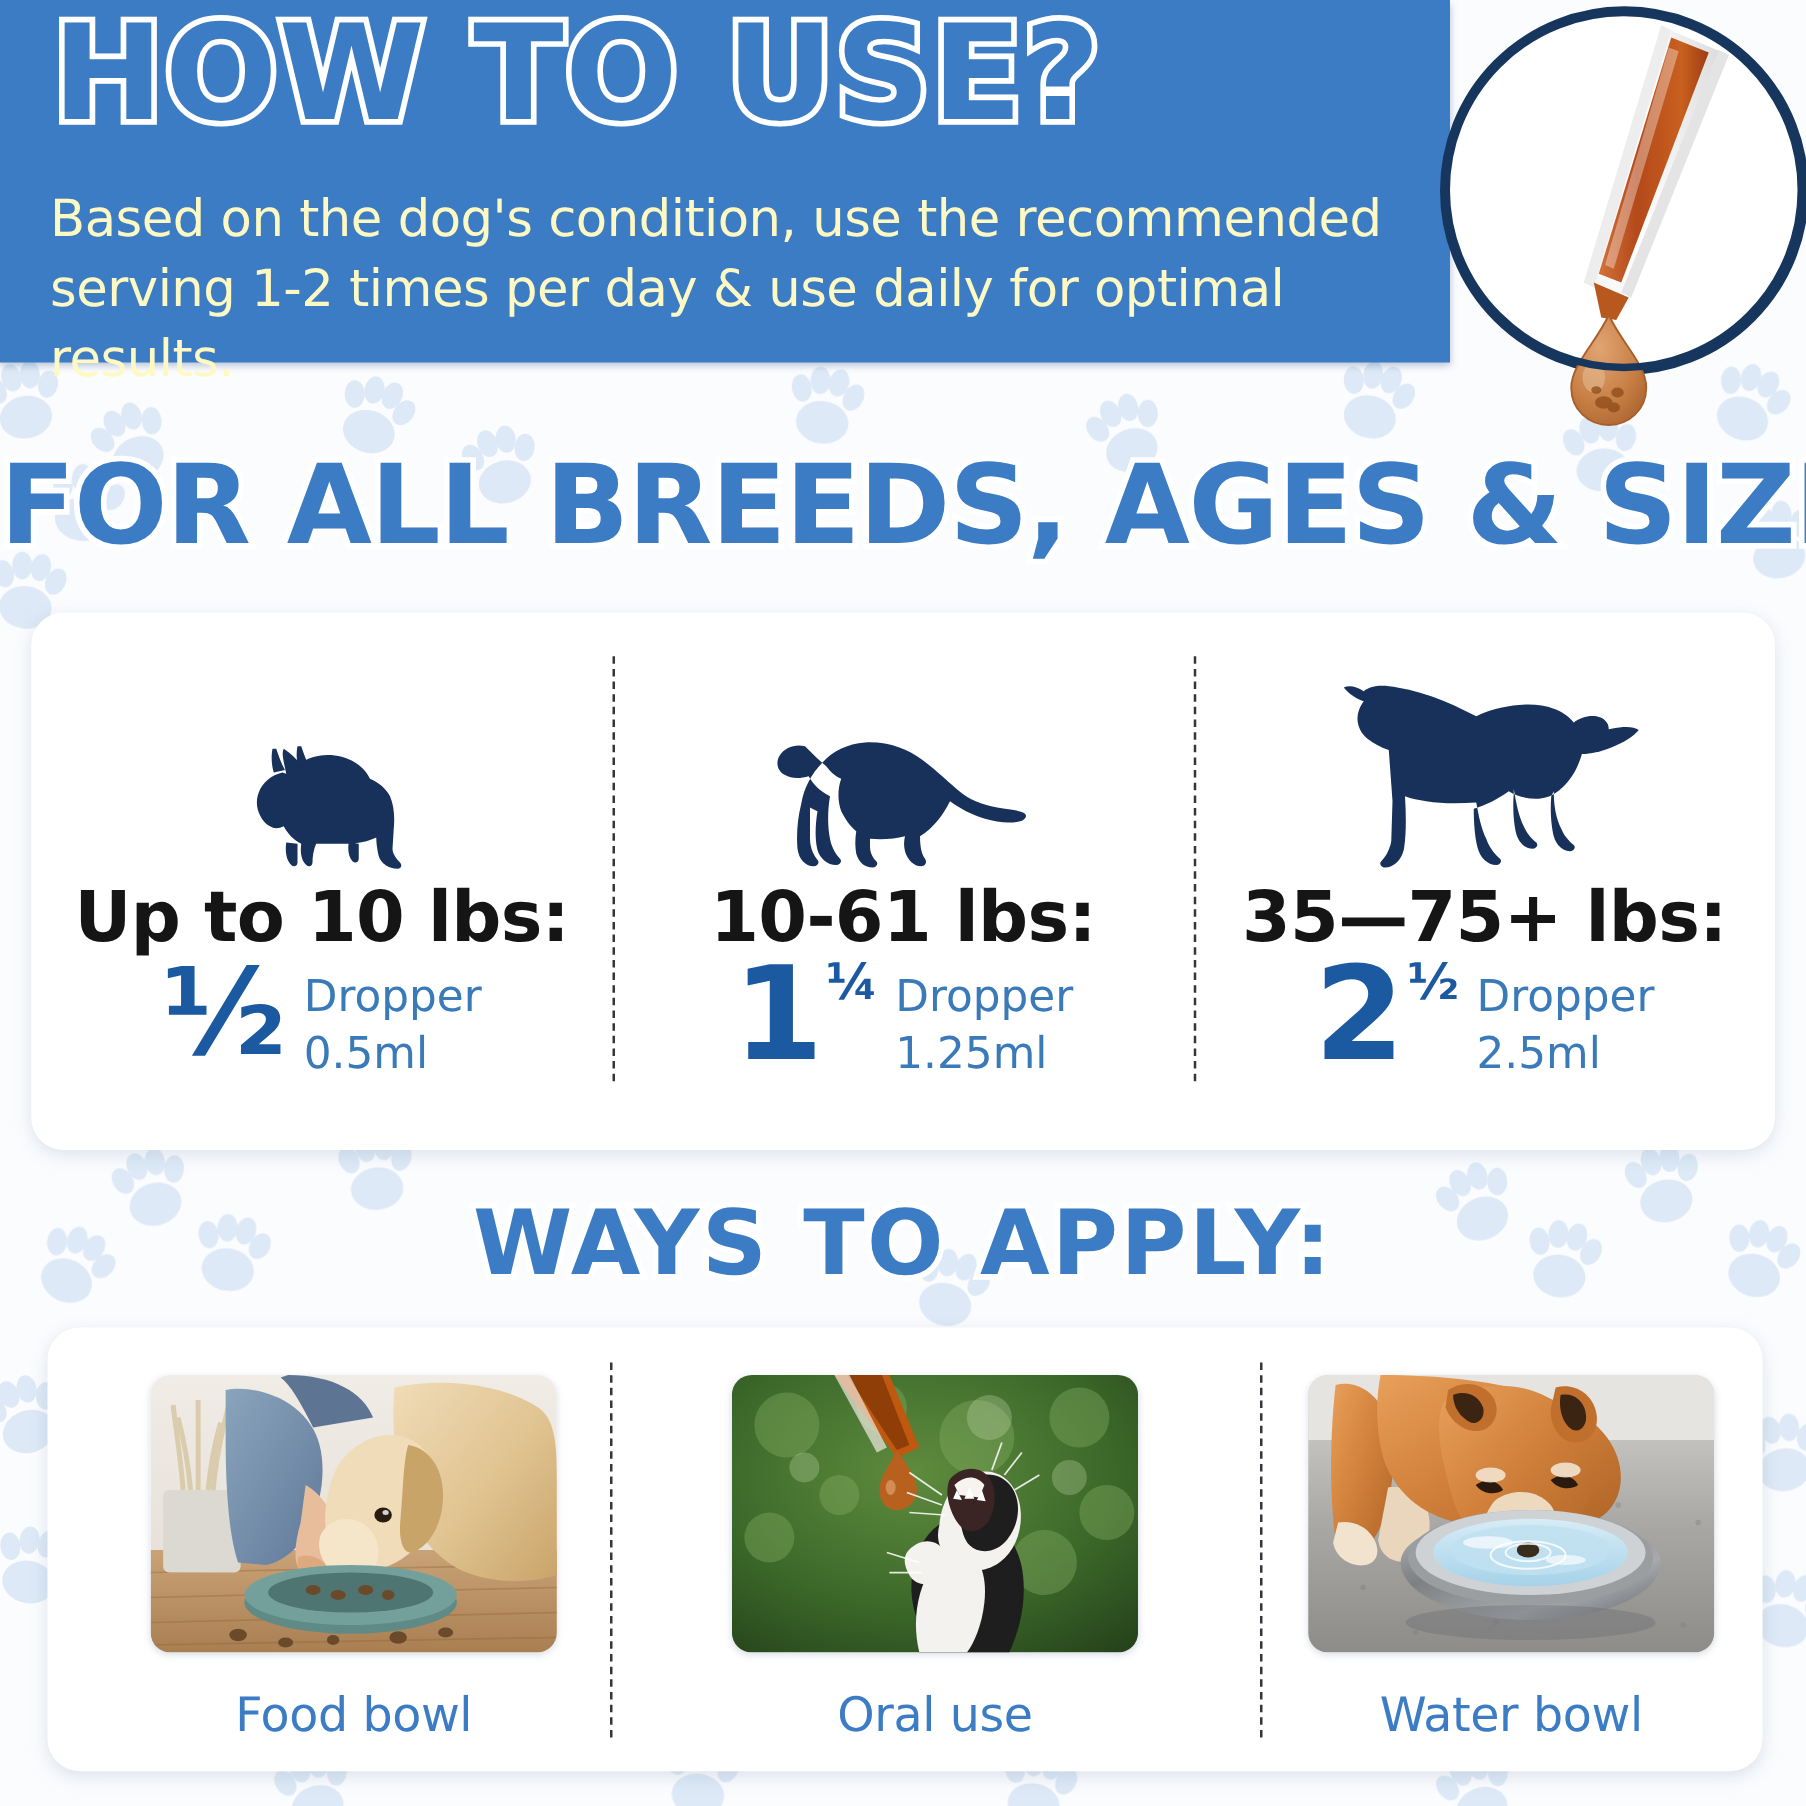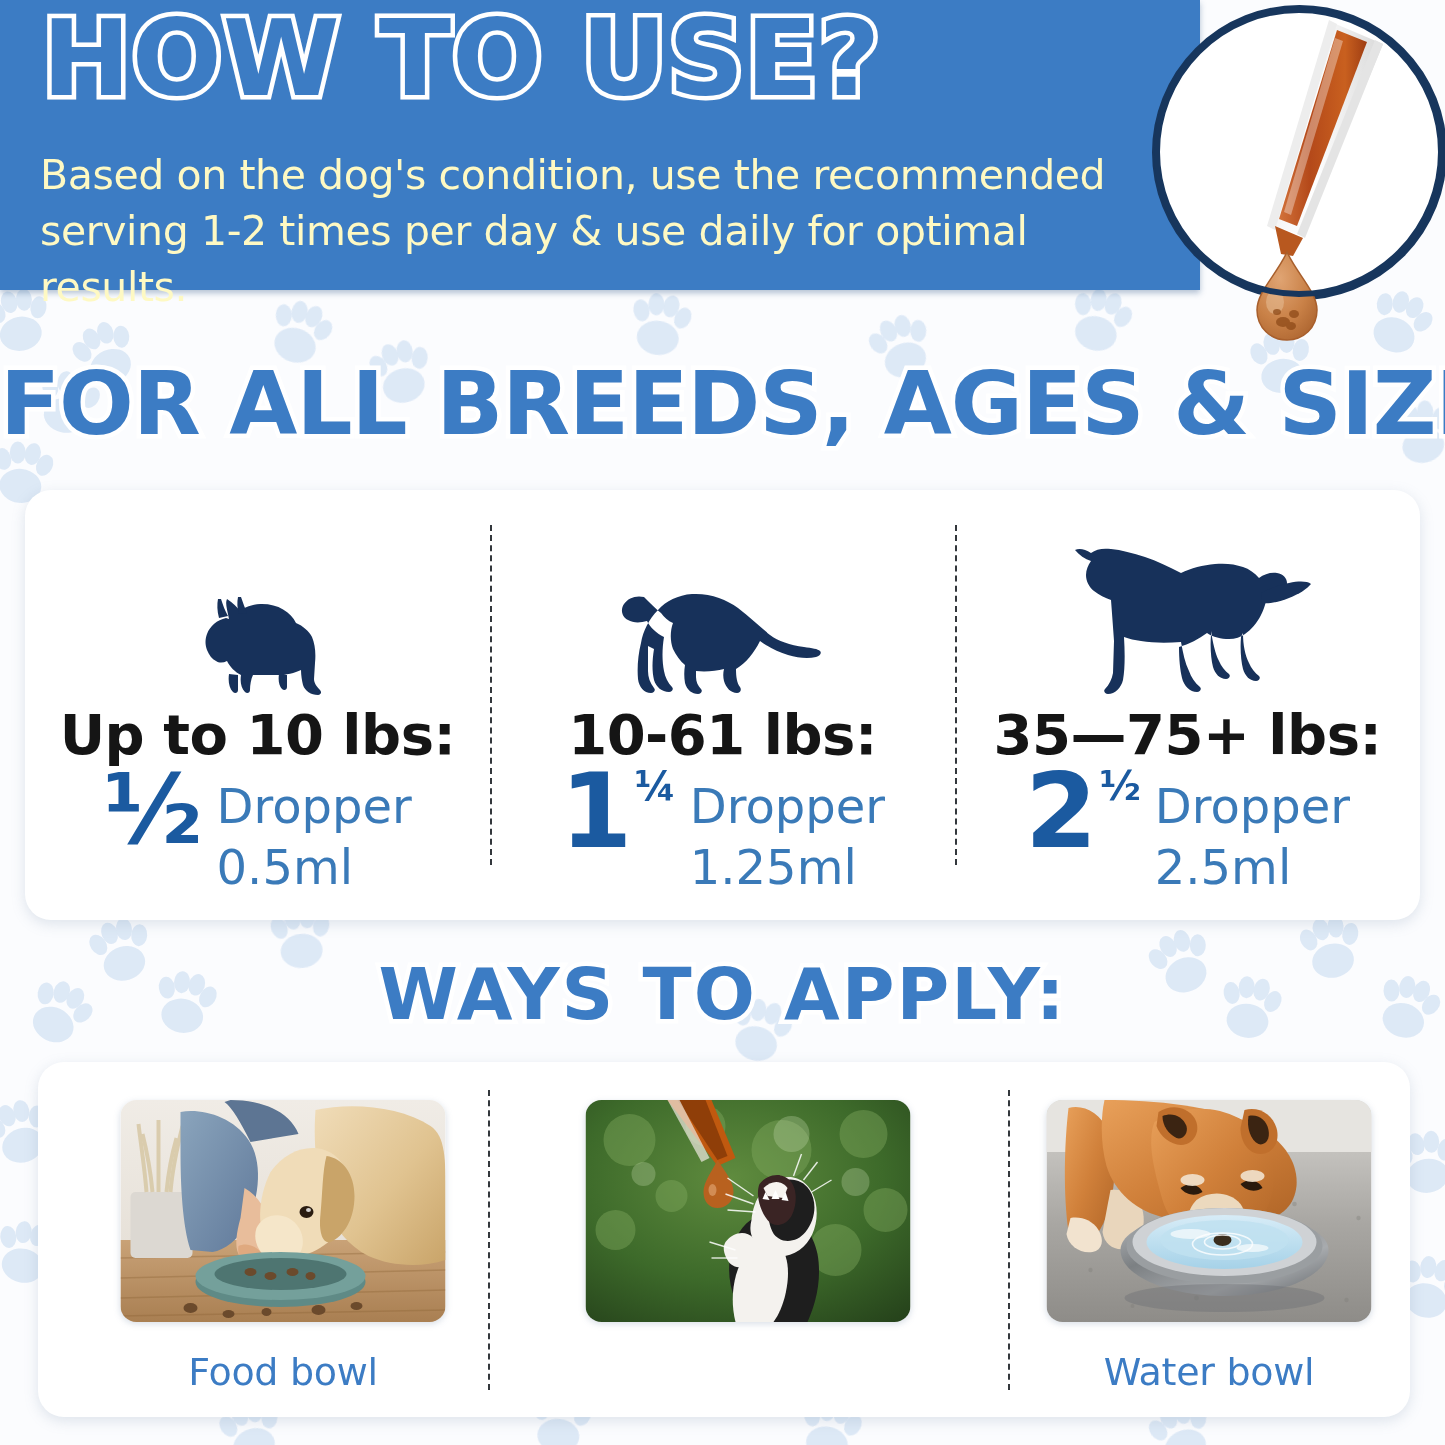--- a/index.html
+++ b/index.html
@@ -13,21 +13,20 @@
 
   
   #paw-bg{position:absolute;inset:0;z-index:0;pointer-events:none;}
 
   
   .header-band{
     position:absolute;top:0;left:0;width:1160px;height:290px;
     background:#3c7cc4;
     z-index:2;
     box-shadow:0 3px 6px rgba(40,80,130,.35);
-    padding-left:40px;
   }
   .header-title{
     position:absolute;left:42px;top:6px;
     font-size:106px;line-height:1.0;
     font-weight:bold;font-style:normal;
     letter-spacing:1px;
     color:#3c7cc4;
     -webkit-text-stroke:9px #ffffff;
     paint-order:stroke fill;
     font-family:"DejaVu Sans", sans-serif;
@@ -107,21 +106,21 @@
     font-size:40px;line-height:1;font-weight:bold;color:#1b5aa0;
     font-family:"DejaVu Sans", sans-serif;
     margin-top:4px;margin-left:2px;
   }
   .frac-big{
     font-size:96px;line-height:1;font-weight:bold;color:#1b5aa0;
     font-family:"DejaVu Sans", sans-serif;
   }
   .dose-text{
     margin-left:14px;margin-top:14px;
-    font-size:48px;line-height:1.28;color:#3a7ab8;
+    font-size:35px;line-height:1.28;color:#3a7ab8;
     font-family:"DejaVu Sans", sans-serif;
   }
 
   
   .vdash{
     position:absolute;width:0;border-left:2px dashed #33373c;
     z-index:4;
   }
   #dash-dose-1{left:490px;top:525px;height:340px;}
   #dash-dose-2{left:955px;top:525px;height:340px;}
@@ -508,20 +507,21 @@
           <path d="M168 104 L140 94"></path>
           <path d="M170 112 L142 110"></path>
         <path d="M208 76 L216 54"></path>
           <path d="M218 80 L232 62"></path>
           <path d="M226 92 L246 80"></path>
         <path d="M150 150 L124 142"></path>
           <path d="M152 158 L126 158"></path>
       </g>
     </svg>
   </div>
+  <div class="apply-label">Oral use</div>
 </div>
 
 <div class="apply-col" id="apply-col-2">
   <div class="photo">
     <svg width="325" height="222" viewBox="0 0 325 222">
       <defs>
         <linearGradient id="pave" x1="0" y1="0" x2="0" y2="1">
           <stop offset="0%" stop-color="#d7d5d1"></stop>
             <stop offset="55%" stop-color="#a9a7a3"></stop>
           <stop offset="100%" stop-color="#8e8c88"></stop>

